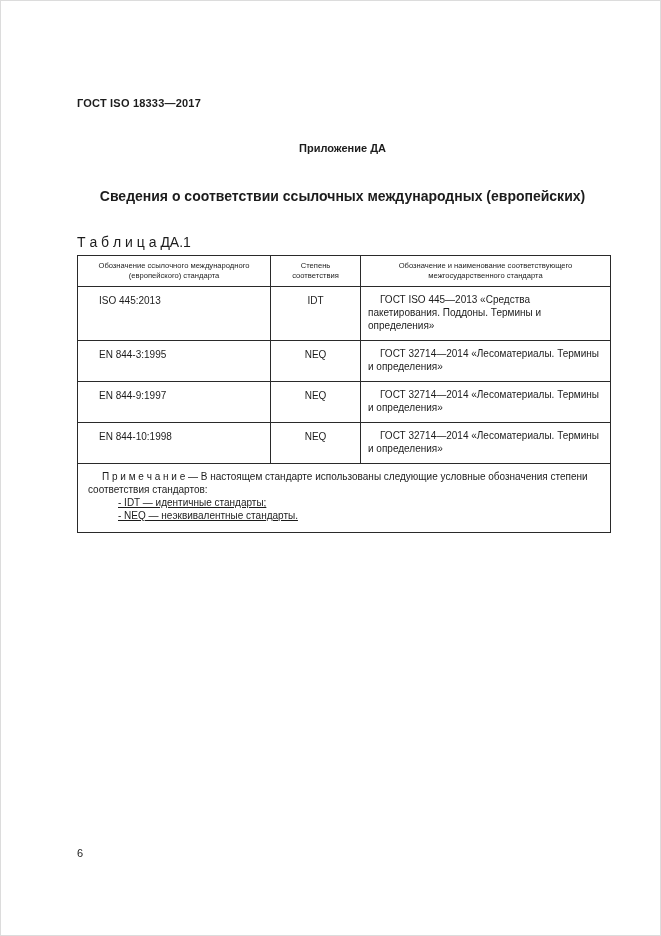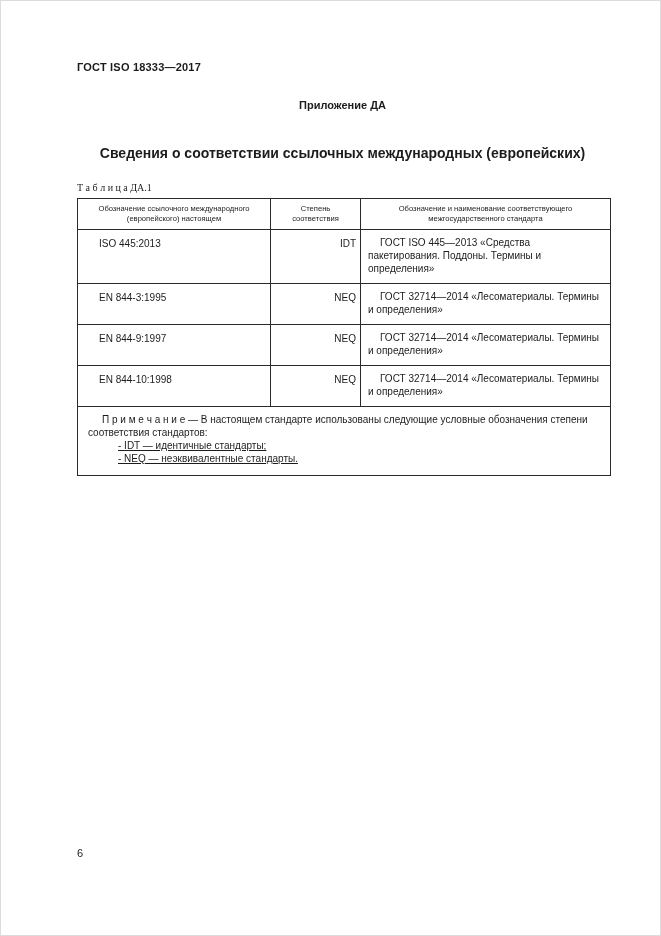--- a/index.html
+++ b/index.html
@@ -10,45 +10,44 @@
     background: #ffffff;
     border: 1px solid #dcdcdc;
     font-family: "Liberation Sans", sans-serif;
     color: #1c1c1c;
     position: relative;
     overflow: hidden;
   }
   .page {
     position: absolute;
     inset: 0;
-    padding: 60px 52px 0 76px;
+    padding: 96px 52px 0 76px;
   }
   .doc-header {
     font-size: 11px;
     font-weight: bold;
     letter-spacing: 0.2px;
   }
   .annex-block {
     text-align: center;
-    margin-top: 25px;
+    margin-top: 32px;
     font-size: 11px;
     font-weight: bold;
     line-height: 14px;
   }
   .section-title {
     text-align: center;
     margin-top: 34px;
     font-size: 14px;
     font-weight: bold;
     line-height: 14px;
   }
   .table-caption {
-    margin-top: 22px;
-    font-size: 10px;
-    font-family: Liberation Serif, serif;
+    margin-top: 31px;
+    font-size: 14px;
   }
   table.ref-table {
     margin-top: 5px;
     width: 533px;
     border-collapse: collapse;
     table-layout: fixed;
   }
   table.ref-table col.c1 { width: 193px; }
   table.ref-table col.c2 { width: 90px; }
   table.ref-table col.c3 { width: 250px; }
@@ -65,21 +64,21 @@
     padding: 5px 6px;
   }
   table.ref-table td {
     font-size: 10px;
     line-height: 13px;
   }
   td.col-ref {
     padding: 7px 6px 8px 21px;
   }
   td.col-degree {
-    text-align: right;
+    text-align: center;
     padding: 7px 4px 8px 4px;
   }
   td.col-std {
     padding: 6px 8px 8px 7px;
   }
   td.col-std .para {
     text-indent: 12px;
   }
   td.note-cell {
     padding: 6px 10px 10px 10px;
@@ -118,21 +117,21 @@
   <div class="table-caption">Т а б л и ц а  ДА.1</div>
 
   <table class="ref-table">
     <colgroup>
       <col class="c1">
         <col class="c2">
         <col class="c3">
     </colgroup>
     <thead>
       <tr>
-        <th>Обозначение ссылочного международного (европейского) настоящем</th>
+        <th>Обозначение ссылочного международного (европейского) стандарта</th>
         <th>Степень соответствия</th>
         <th>Обозначение и наименование соответствующего межгосударственного стандарта</th>
       </tr>
     </thead>
     <tbody>
       <tr>
         <td class="col-ref">ISO 445:2013</td>
         <td class="col-degree">IDT</td>
         <td class="col-std">
           <div class="para">ГОСТ ISO 445—2013 «Средства пакетирования. Поддоны. Термины и определения»</div>

